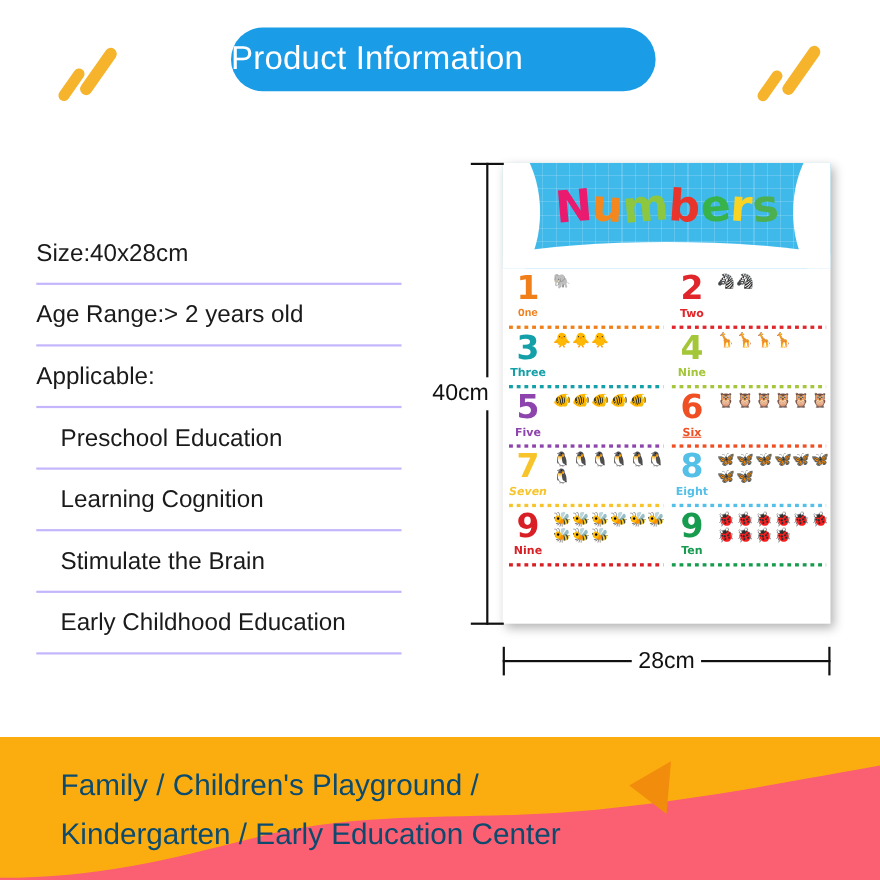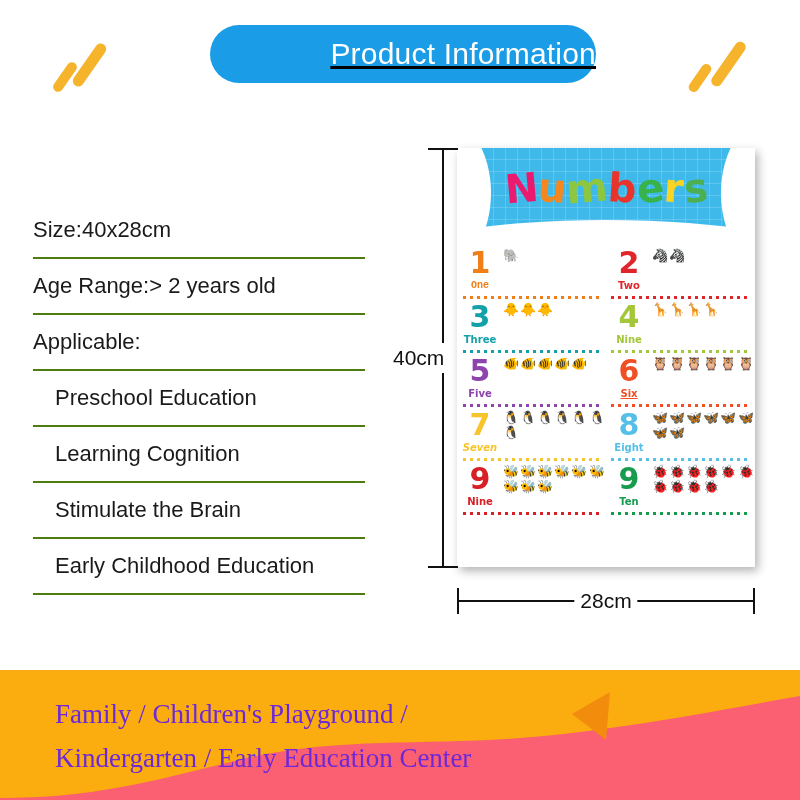--- a/index.html
+++ b/index.html
@@ -7,36 +7,36 @@
     width:800px;height:800px;position:relative;overflow:hidden;
     background:#ffffff;
     font-family:"Liberation Sans",sans-serif;
   }
 
   
   #header-area{position:absolute;left:0;top:0;width:800px;height:110px;}
   #title-pill{
     position:absolute;left:210px;top:25px;width:386px;height:58px;
     background:#1a9ce6;border-radius:29px;
-    display:flex;align-items:center;justify-content:flex-end;text-decoration:underline;
+    display:flex;align-items:center;justify-content:flex-start;
   }
   #title-pill .t{
     color:#ffffff;font-size:30px;letter-spacing:.2px;
     font-family:"Liberation Sans",sans-serif;
   }
   .slash{position:absolute;background:#f6b32c;border-radius:6px;}
   .sl-a{left:60px;top:60px;width:10px;height:34px;transform:rotate(35deg);}
   .sl-b{left:84px;top:40px;width:11px;height:50px;transform:rotate(35deg);}
   .sr-a{left:695px;top:62px;width:10px;height:32px;transform:rotate(35deg);}
   .sr-b{left:723px;top:38px;width:11px;height:52px;transform:rotate(35deg);}
 
   
   #spec-list{position:absolute;left:33px;top:203px;width:332px;}
   .spec-row{
-    position:relative;height:54px;border-bottom:2px solid #4d7c0f;
+    position:relative;height:54px;border-bottom:2px solid #c4b5fd;
     display:flex;align-items:center;
   }
   .spec-row .lbl{
     font-size:22px;color:#1a1a1a;white-space:nowrap;
     font-family:"Liberation Sans",sans-serif;
   }
   .spec-row.indent .lbl{padding-left:22px;}
 
   
   #poster-wrap{position:absolute;left:457px;top:148px;width:298px;height:419px;}
@@ -125,22 +125,22 @@
   }
 
   
   #bottom-banner{
     position:absolute;left:0;top:670px;width:800px;height:130px;
     background:#fbad10;overflow:hidden;
   }
   #banner-wave{position:absolute;left:0;top:0;width:800px;height:130px;}
   #banner-text{position:absolute;left:55px;top:22px;width:620px;}
   #banner-text .ln{
-    color:#6d28d9;font-size:27px;line-height:44px;white-space:nowrap;
-    font-family:Liberation Serif, serif;
+    color:#0c4a6e;font-size:27px;line-height:44px;white-space:nowrap;
+    font-family:Liberation Sans, sans-serif;
   }
   #banner-triangle{position:absolute;left:570px;top:690px;width:44px;height:52px;}
 </style>
 </head>
 <body>
 
 <div id="header-area">
   <div class="slash sl-a" style="background: rgb(246, 179, 44);"></div>
   <div class="slash sl-b" style="background: rgb(246, 179, 44);"></div>
   <div id="title-pill" style="background: rgb(26, 156, 230);">

